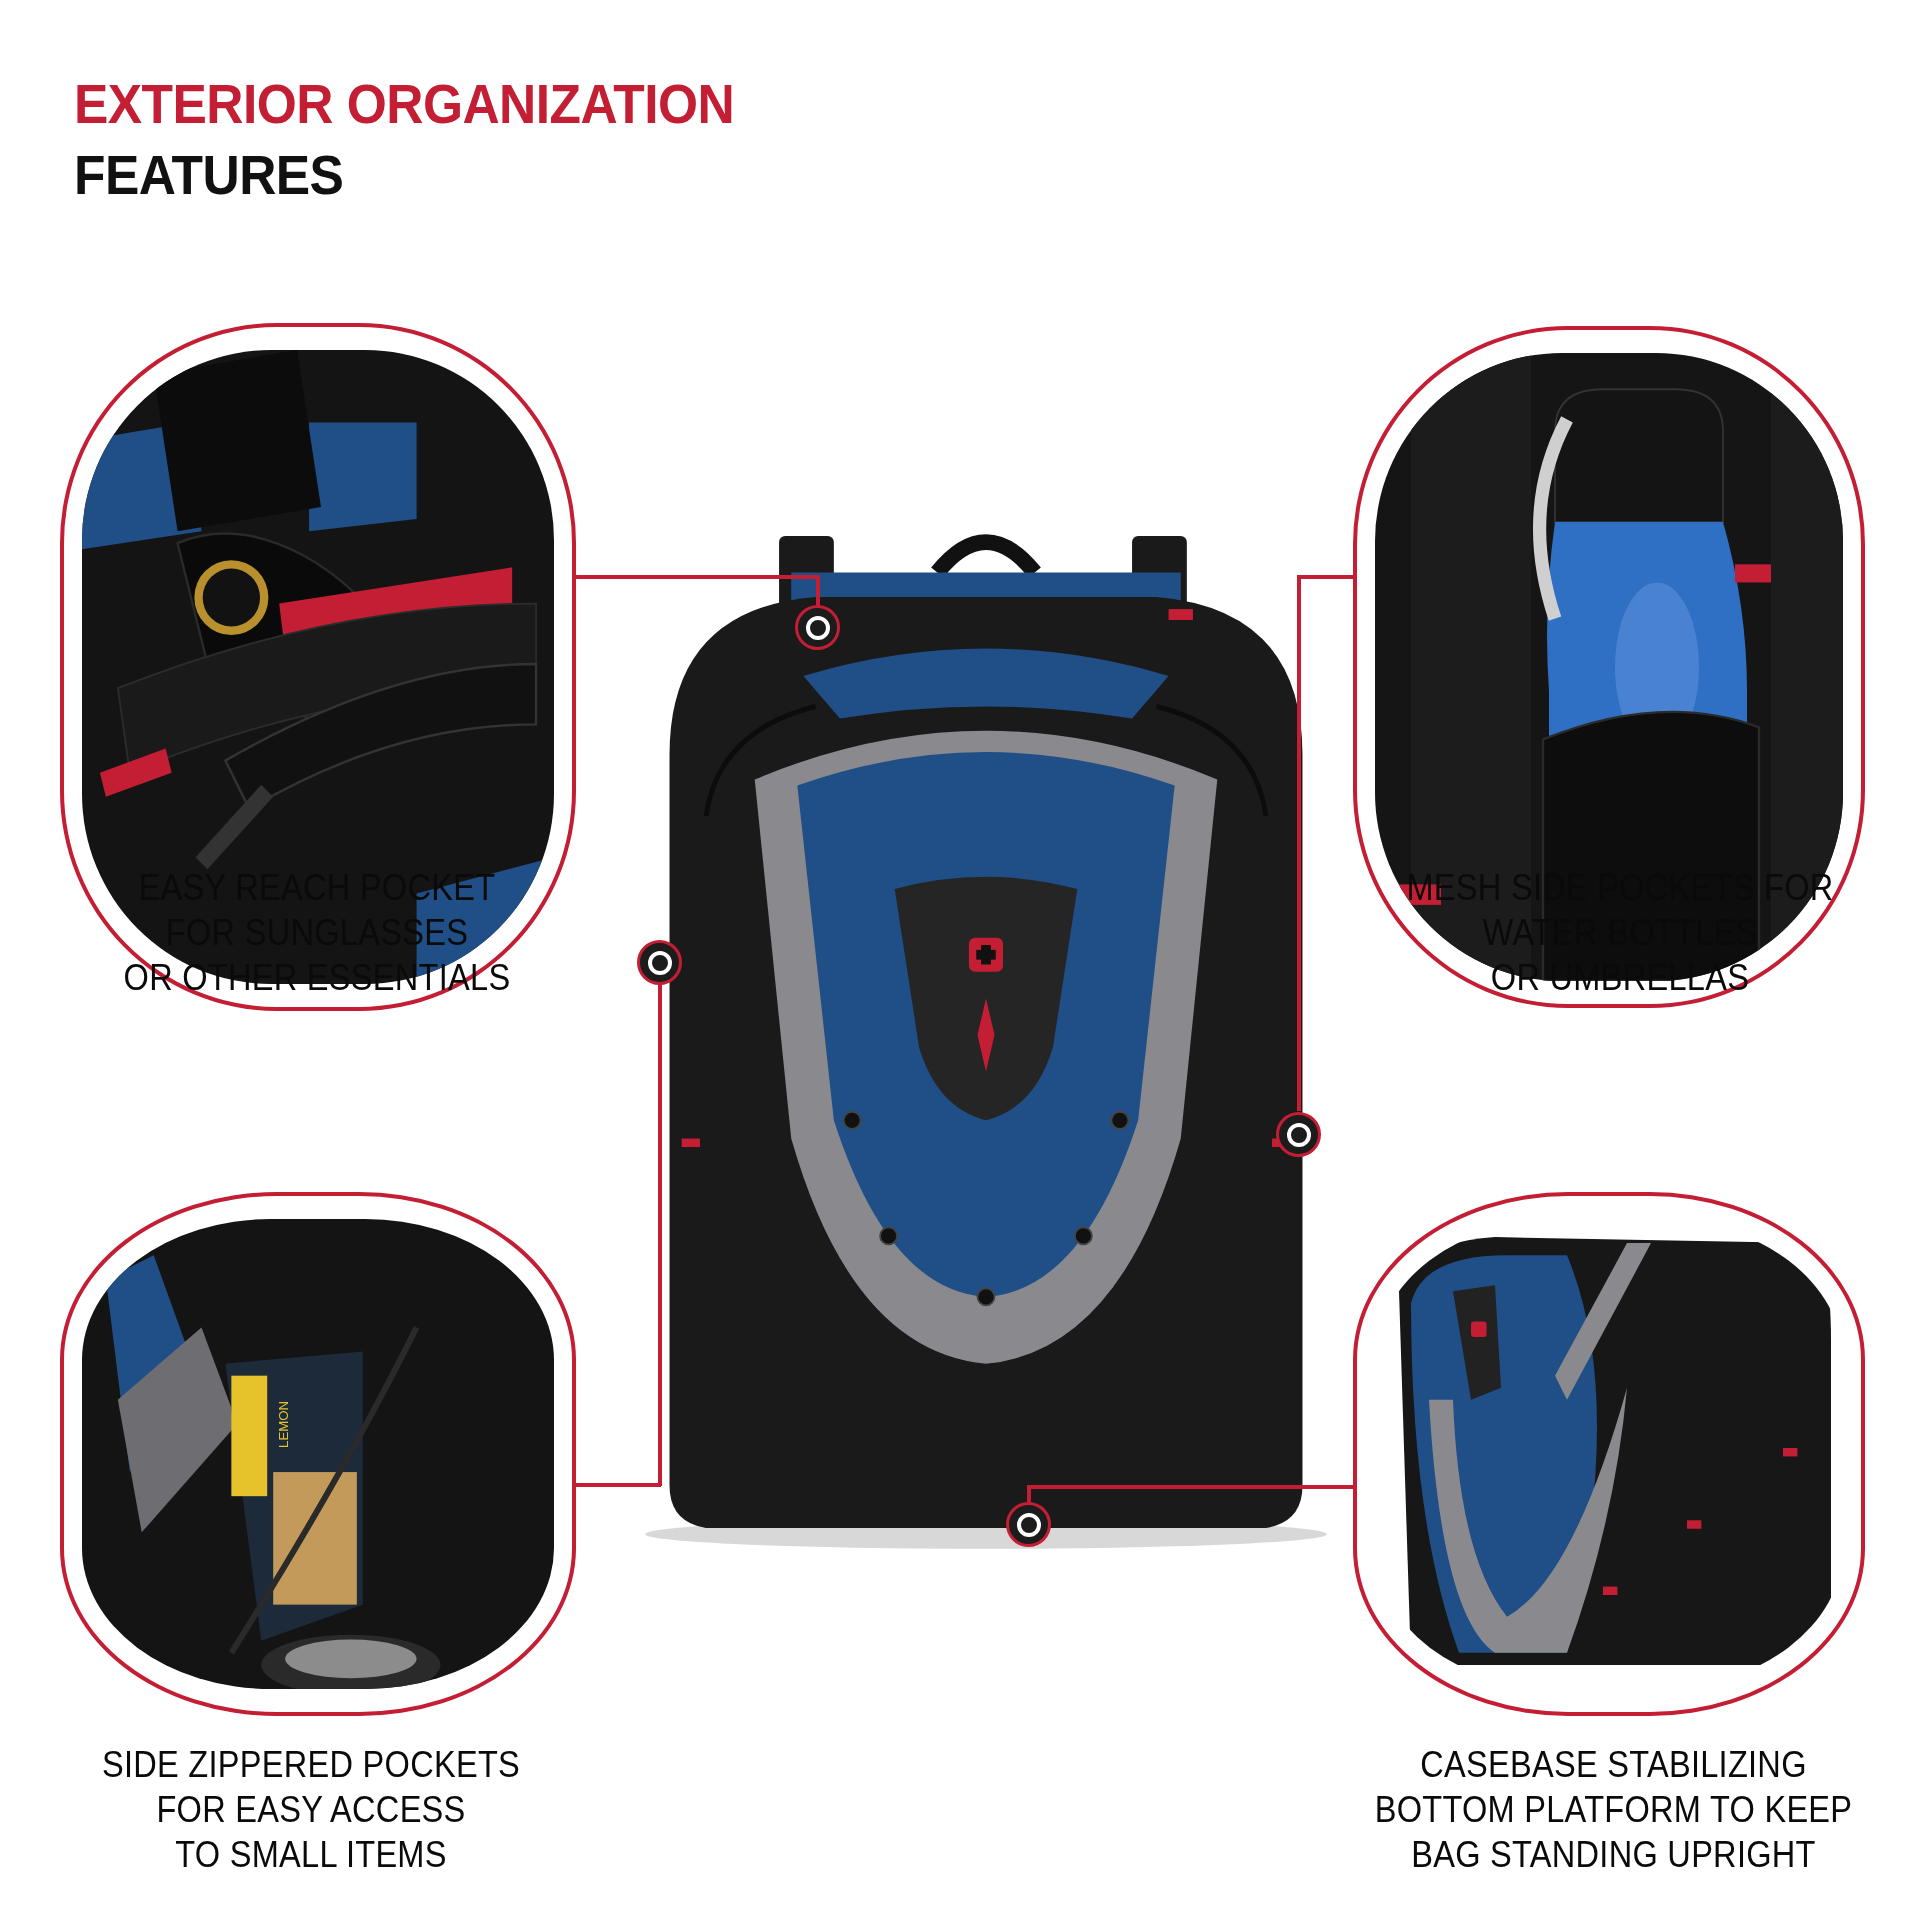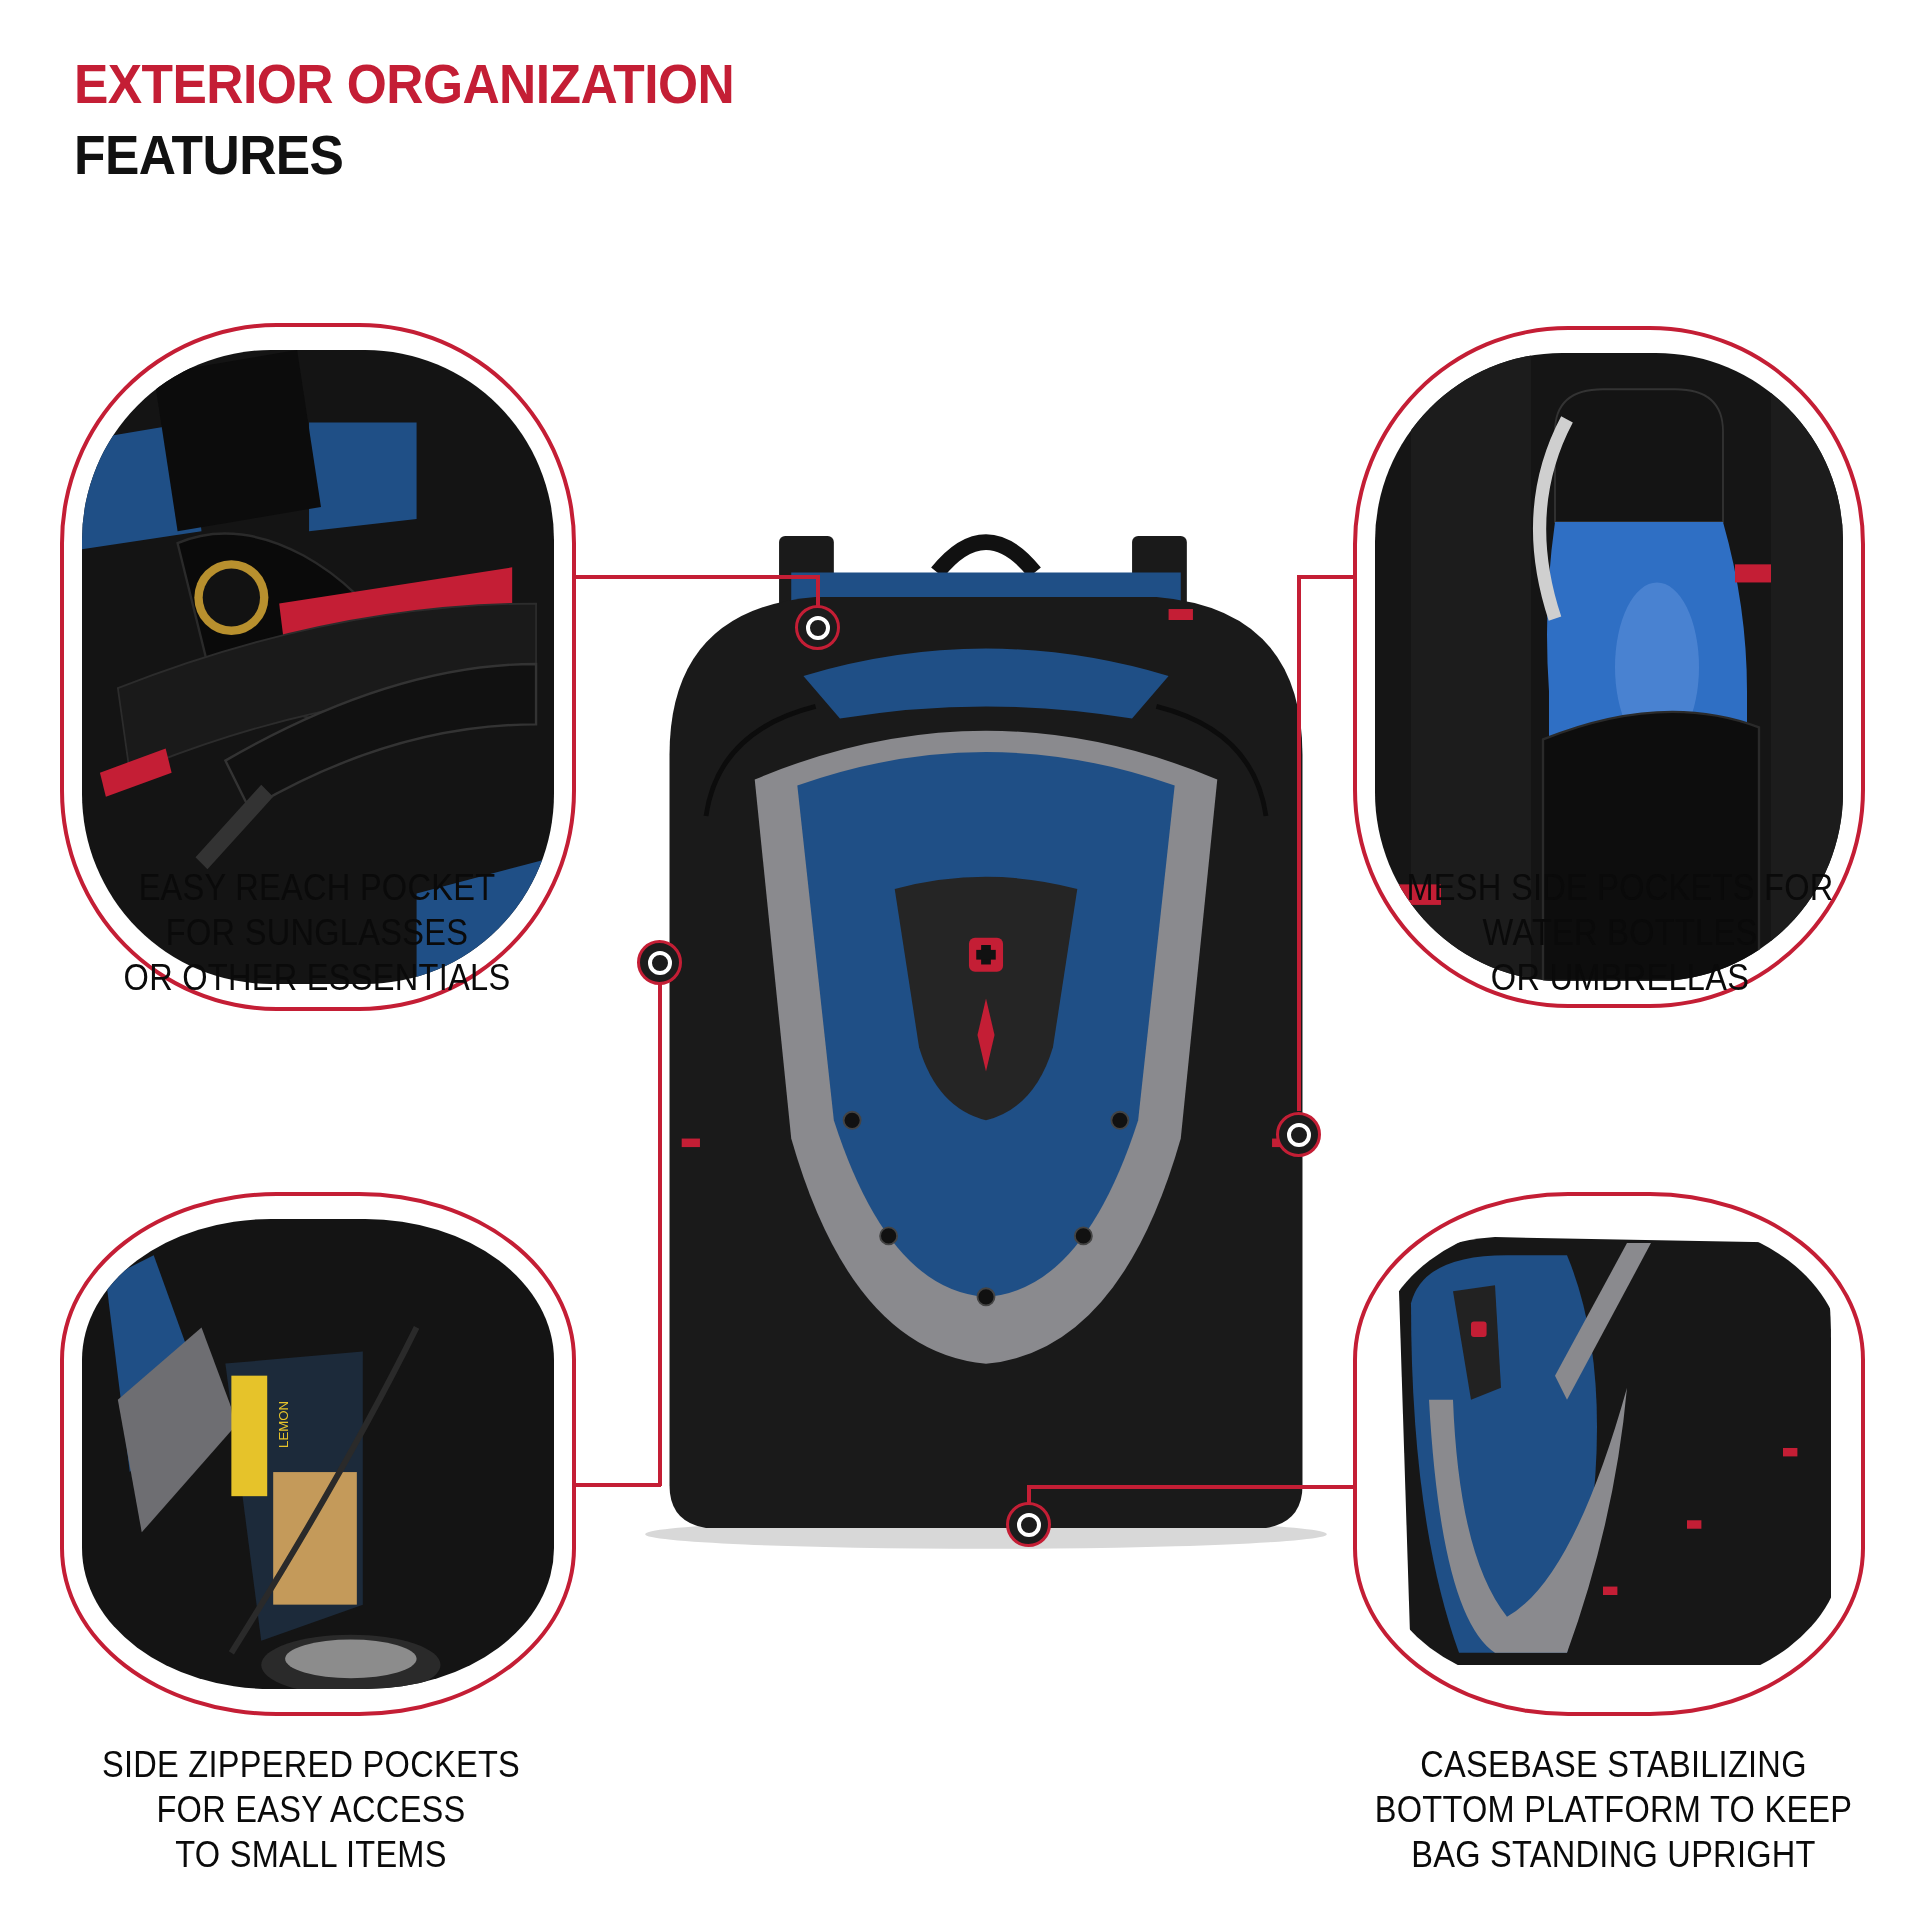--- a/index.html
+++ b/index.html
@@ -1,19 +1,19 @@
 <!DOCTYPE html>
 <html style="font-size:9.7px"><head>
 <meta charset="utf-8">
 <style>
   * { box-sizing: border-box; margin: 0; padding: 0; }
   html, body { width: 1926px; height: 1926px; background: #ffffff; overflow: hidden; }
   body { position: relative; font-family: "Liberation Sans", "DejaVu Sans", sans-serif; color: #111; }
 
-  .title { position: absolute; left: 74px; top: 56px; line-height: 1; }
+  .title { position: absolute; left: 74px; top: 76px; line-height: 1; }
   .title .line1 { display: block; font-family: "Liberation Sans", sans-serif; font-weight: 700; font-size: 56px; letter-spacing: -0.6px; color: #c41e35; transform: scaleX(0.92); transform-origin: left; }
   .title .line2 { display: block; margin-top: 14.6px; font-family: "Liberation Sans", sans-serif; font-weight: 700; font-size: 56px; letter-spacing: -0.6px; color: #111111; transform: scaleX(0.92); transform-origin: left; }
 
   .frame { position: absolute; border: 4.3px solid #c41e35; background: #ffffff; border-radius: 42% / 32%; overflow: hidden; }
   .frame .photo { position: absolute; inset: 23px 18px; border-radius: 40% / 30%; overflow: hidden; }
   #f-tl { left: 60px;  top: 323px;  width: 516px; height: 688px; }
   #f-tr { left: 1353px; top: 326px; width: 512px; height: 682px; }
   #f-bl { left: 60px;  top: 1192px; width: 516px; height: 524px; }
   #f-br { left: 1353px; top: 1192px; width: 512px; height: 524px; }
 

